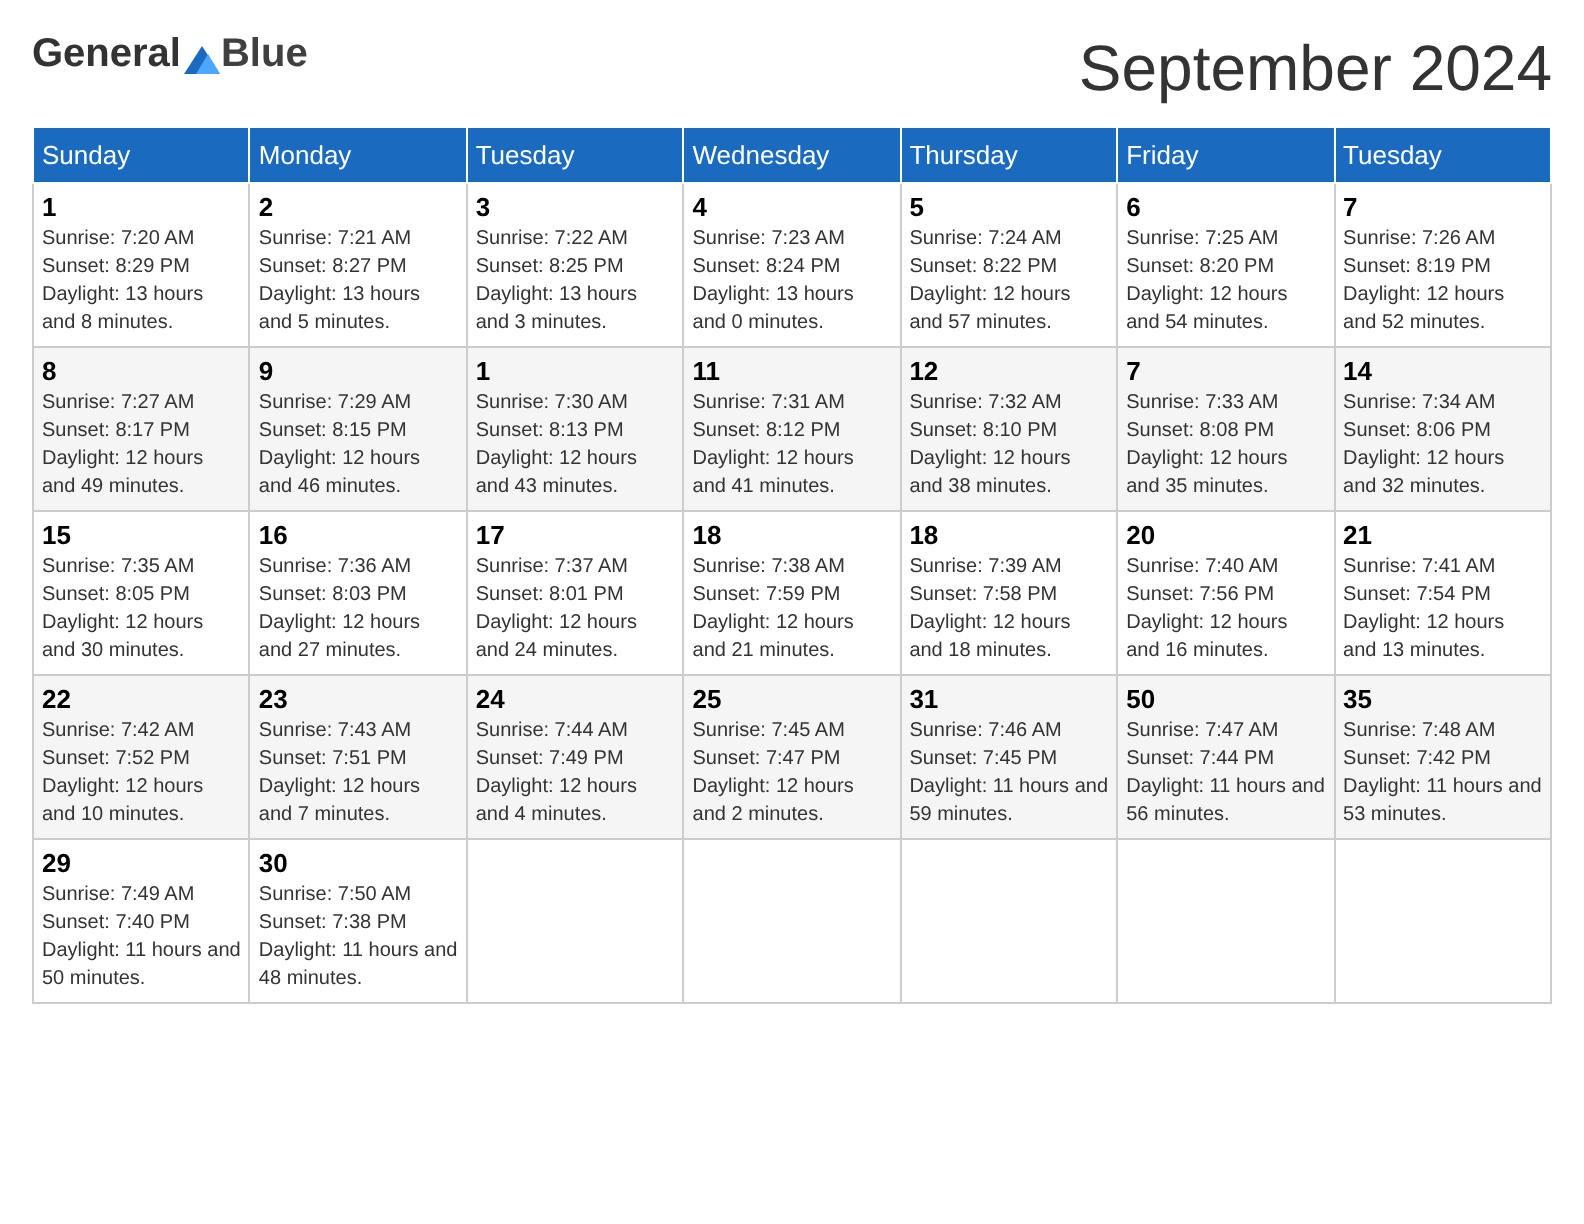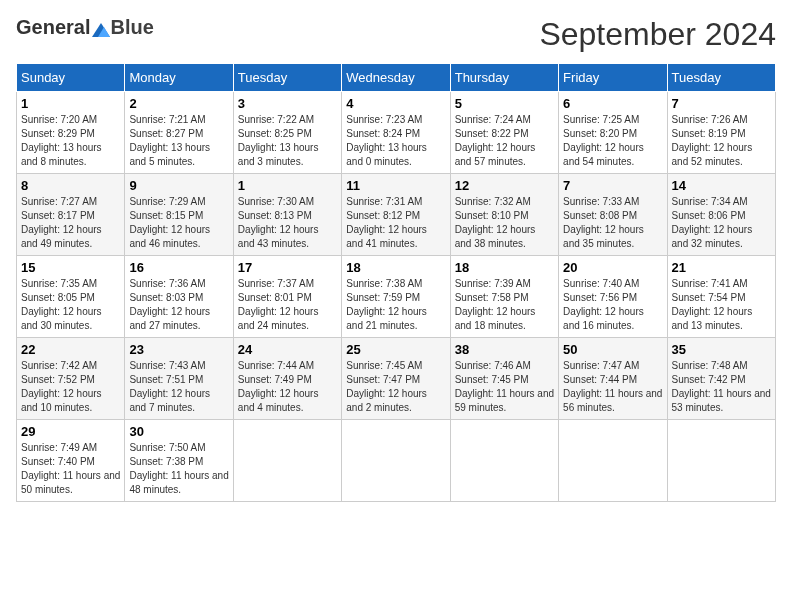--- a/index.html
+++ b/index.html
@@ -220,21 +220,21 @@
         </td>
         <td>
           <span class="day-num">24</span>
           <div class="day-info">Sunrise: 7:44 AM<br>Sunset: 7:49 PM<br>Daylight: 12 hours and 4 minutes.</div>
         </td>
         <td>
           <span class="day-num">25</span>
           <div class="day-info">Sunrise: 7:45 AM<br>Sunset: 7:47 PM<br>Daylight: 12 hours and 2 minutes.</div>
         </td>
         <td>
-          <span class="day-num">38</span>
+          <span class="day-num">31</span>
           <div class="day-info">Sunrise: 7:46 AM<br>Sunset: 7:45 PM<br>Daylight: 11 hours and 59 minutes.</div>
         </td>
         <td>
           <span class="day-num">50</span>
           <div class="day-info">Sunrise: 7:47 AM<br>Sunset: 7:44 PM<br>Daylight: 11 hours and 56 minutes.</div>
         </td>
         <td>
           <span class="day-num">35</span>
           <div class="day-info">Sunrise: 7:48 AM<br>Sunset: 7:42 PM<br>Daylight: 11 hours and 53 minutes.</div>
         </td>

